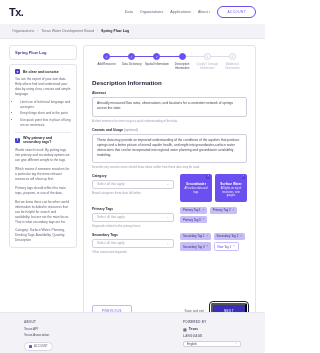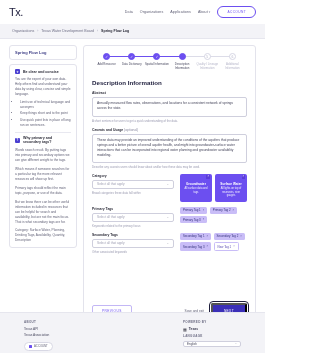--- a/index.html
+++ b/index.html
@@ -13,21 +13,21 @@
   body { position: relative; }
 
   
   .topnav {
     height: 24px;
     display: flex; align-items: center;
     padding: 0 9px;
     background: #fff;
   }
   .logo {
-    font-size: 11px; font-weight: normal; letter-spacing: -0.5px;
+    font-size: 11px; font-weight: bold; letter-spacing: -0.5px;
     color: #1d1d3c;
   }
   .nav-right {
     margin-left: auto; display: flex; align-items: center; gap: 7px;
   }
   .nav-link {
     font-size: 3.6px; color: #5c5c72; white-space: nowrap;
     letter-spacing: .1px;
   }
   .caret { font-size: 3px; margin-left: 1px; color:#8b8ba3; }

